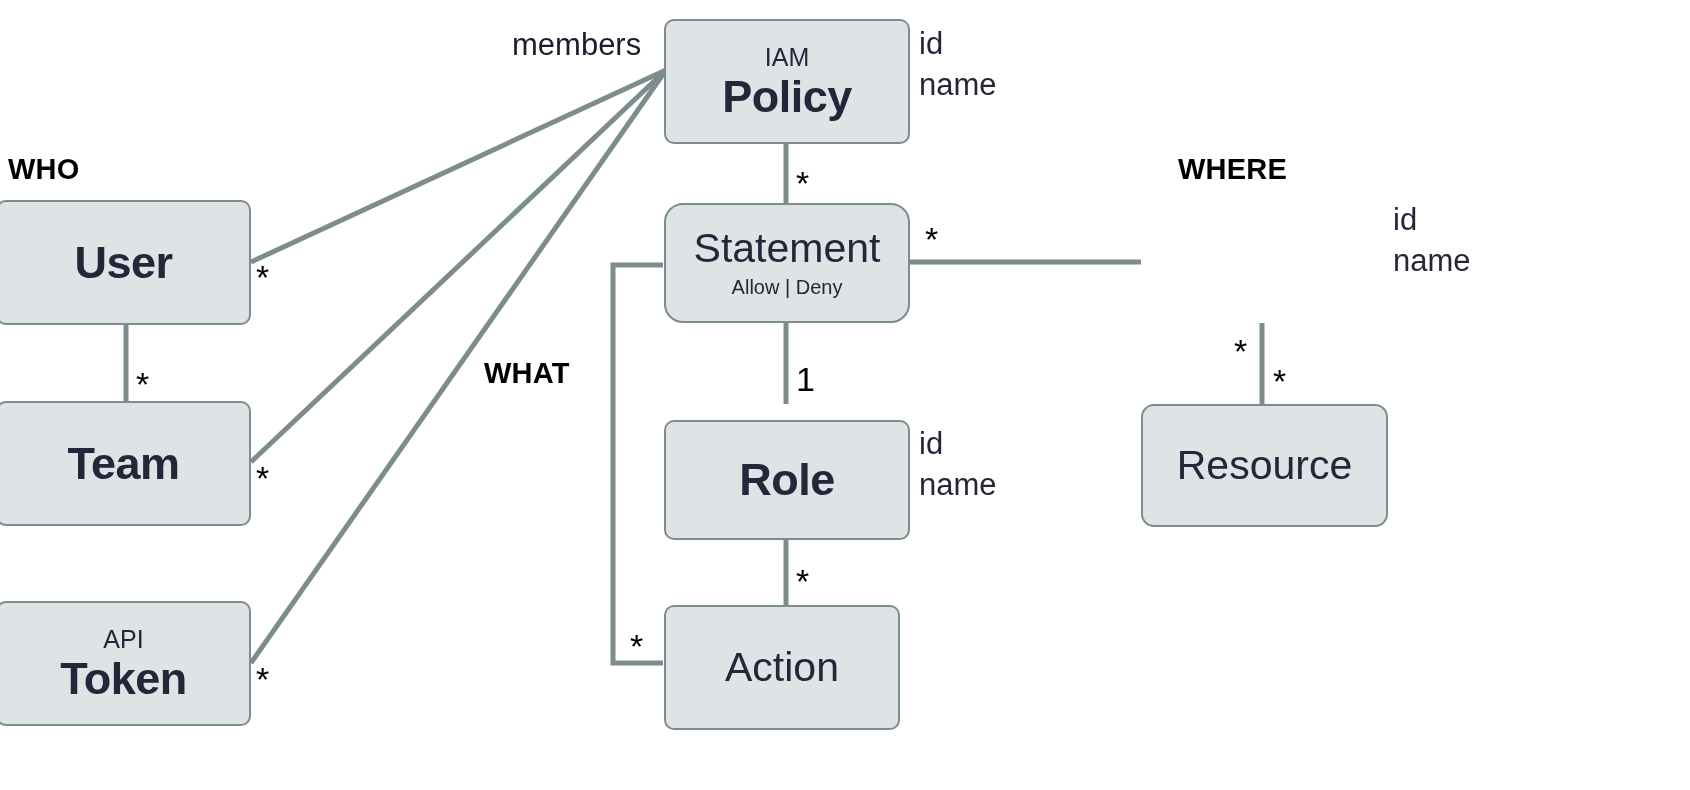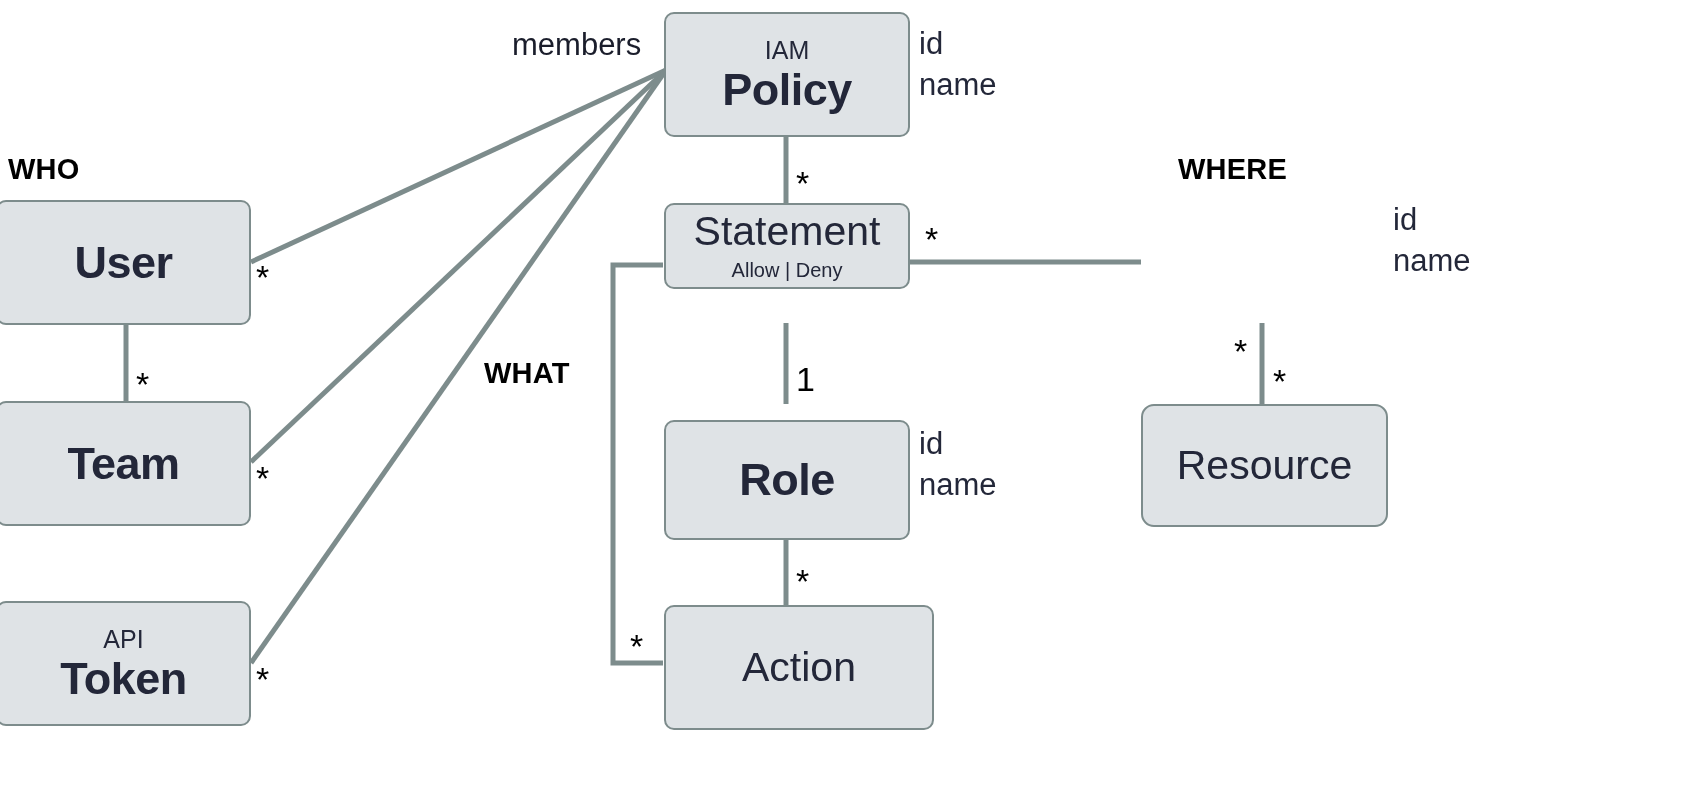--- a/index.html
+++ b/index.html
@@ -125,48 +125,48 @@
       <line x1="1262" y1="323" x2="1262" y2="404"></line>
 
       <polyline points="663,265 613,265 613,663 663,663"></polyline>
     </g>
   </svg>
 
   <div class="group-label" style="left:8px; top:153px;">WHO</div>
   <div class="group-label" style="left:484px; top:357px;">WHAT</div>
   <div class="group-label" style="left:1178px; top:153px;">WHERE</div>
 
-  <div class="node" style="left:664px; top:12px; width:246px; height:125px;">
+  <div class="node" style="left:664px; top:19px; width:246px; height:125px;">
     <div class="kicker">IAM</div>
     <div class="title">Policy</div>
   </div>
 
   <div class="node" style="left:-4px; top:200px; width:255px; height:125px;">
     <div class="title">User</div>
   </div>
 
   <div class="node" style="left:-4px; top:401px; width:255px; height:125px;">
     <div class="title">Team</div>
   </div>
 
   <div class="node" style="left:-4px; top:601px; width:255px; height:125px;">
     <div class="kicker">API</div>
     <div class="title">Token</div>
   </div>
 
-  <div class="node" style="left:664px; top:203px; width:246px; height:86px;">
+  <div class="node" style="left:664px; top:203px; width:246px; height:120px;border-radius:19px;">
     <div class="title-reg">Statement</div>
     <div class="sub">Allow | Deny</div>
   </div>
 
   <div class="node" style="left:664px; top:404px; width:246px; height:120px;margin-top:16px;">
     <div class="title">Role</div>
   </div>
 
-  <div class="node" style="left:664px; top:605px; width:270px; height:125px;align-items:center;">
+  <div class="node" style="left:664px; top:605px; width:236px; height:125px;align-items:center;">
     <div class="title-reg">Action</div>
   </div>
 
 
   <div class="node" style="left:1141px; top:404px; width:247px; height:123px;border-radius:13px;">
     <div class="title-reg">Resource</div>
   </div>
 
   <div class="attrs" style="left:919px; top:24px;">
     <div>id</div>

